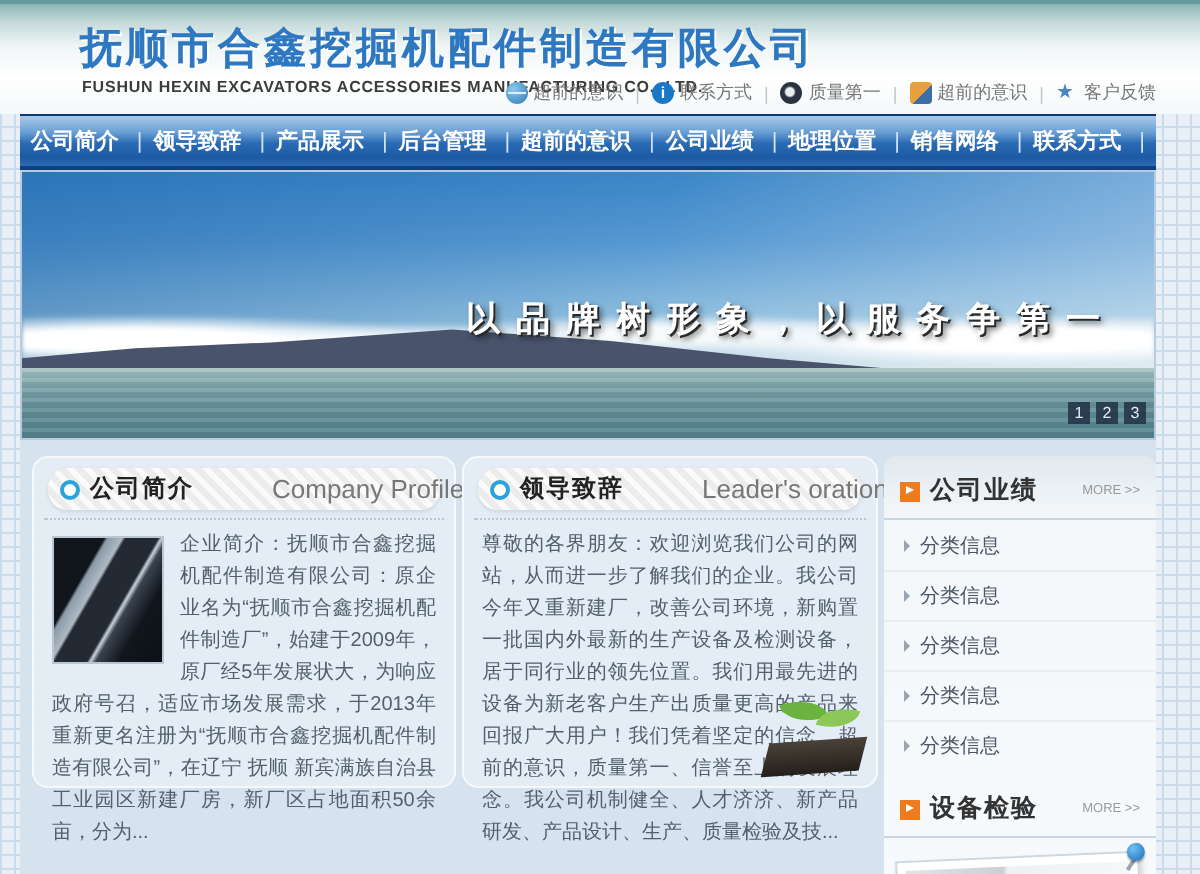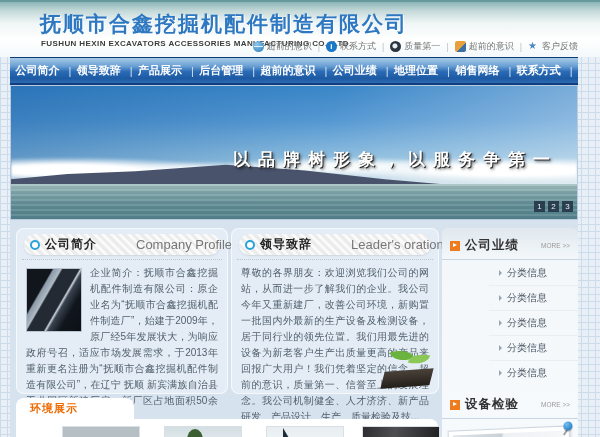--- a/index.html
+++ b/index.html
@@ -94,21 +94,21 @@
     border-radius:100% 0 100% 0;transform:rotate(14deg);}
   
   .sidebar{position:absolute;left:442px;top:228px;width:136px;height:209px;border-radius:6px 6px 0 0;
     background:linear-gradient(180deg,#e0e8ee 0%,#f3f7fa 14%,#f7fafc 100%);}
   .side-head{display:flex;align-items:center;gap:5px;padding:9px 8px 5px;border-bottom:1px solid #c9d5e0;}
   .sq-icon{width:10px;height:10px;background:#ee7c1e;position:relative;flex:0 0 auto;}
   .sq-icon::after{content:"";position:absolute;left:3px;top:2.5px;width:0;height:0;
     border-left:4px solid #fff;border-top:2.5px solid transparent;border-bottom:2.5px solid transparent;}
   .side-title{font-size:12.5px;font-weight:bold;color:#333;letter-spacing:1px;white-space:nowrap;}
   .side-more{margin-left:auto;font-size:6.5px;color:#999;cursor:pointer;white-space:nowrap;}
-  .side-list{padding:1px 0 2px;margin-left:47px;}
+  .side-list{padding:1px 0 2px;}
   .side-item{display:flex;align-items:center;gap:5px;padding:5px 10px;font-size:10px;color:#4a5664;
     border-bottom:1px solid #e8eef3;cursor:pointer;}
   .side-item:last-child{border-bottom:none;}
   .bullet{width:0;height:0;border-left:3px solid #97a5b2;border-top:3px solid transparent;
     border-bottom:3px solid transparent;flex:0 0 auto;}
   .inspect-photo{margin:9px auto 0;width:112px;height:60px;background:#fff;border:1px solid #cdd7e0;
     box-shadow:1px 2px 3px rgba(0,0,0,.18);transform:rotate(-2.5deg);position:relative;padding:4px;}
   .inspect-inner{width:100%;height:100%;
     background:linear-gradient(100deg,#dfe4e8 0%,#c9d1d7 40%,#eef1f3 42%,#f6f8f9 100%);}
   .pin{position:absolute;top:-5px;right:-4px;width:13px;height:14px;}
@@ -293,29 +293,14 @@
     </div>
     <div class="inspect-photo">
       <div class="inspect-inner"></div>
       <div class="pin">
         <span class="pin-stem"></span>
         <span class="pin-head"></span>
       </div>
     </div>
   </div>
 
-  <div class="env-panel">
-    <div class="env-tab">
-      <span class="env-label">环境展示</span>
-    </div>
-    <div class="env-body">
-      <span class="thumb thumb-1"></span>
-      <span class="thumb thumb-2">
-          <span class="tree"></span>
-        </span>
-      <span class="thumb thumb-3">
-          <span class="sail"></span>
-        </span>
-      <span class="thumb thumb-4"></span>
-    </div>
-  </div>
 
 </div>
 
 </body></html>

